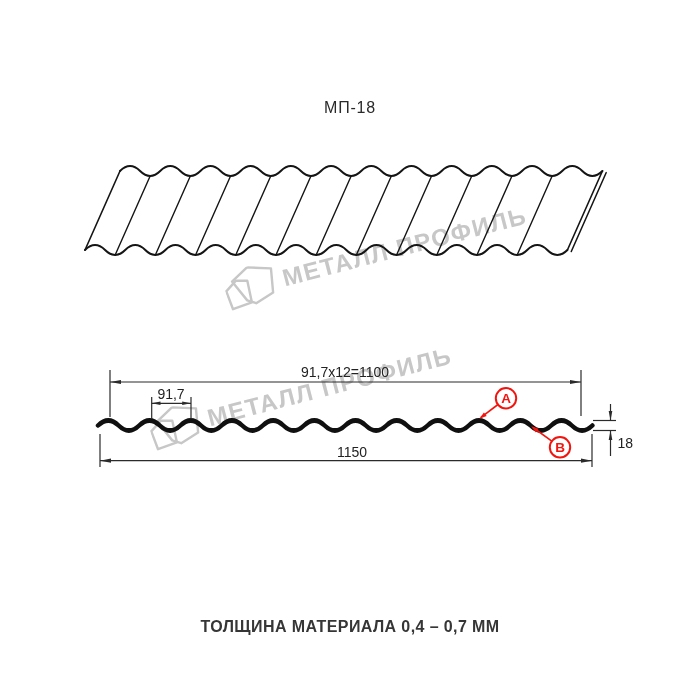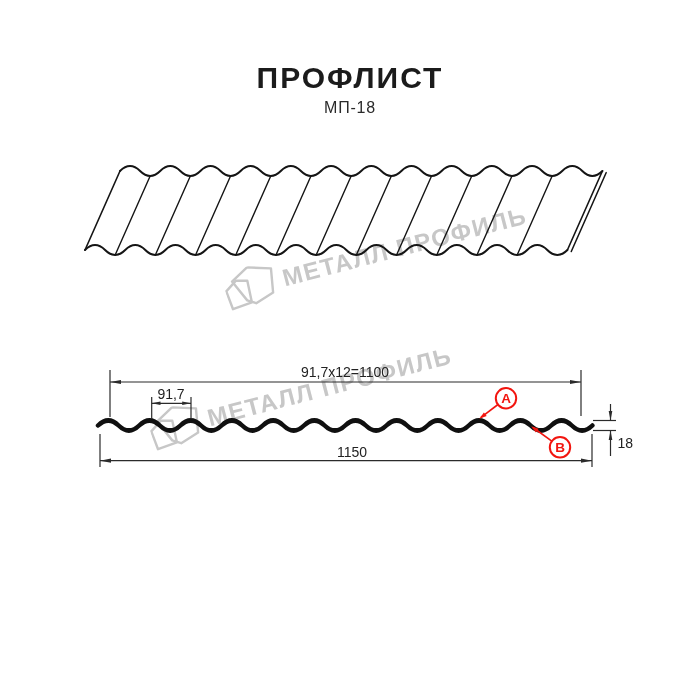--- a/index.html
+++ b/index.html
@@ -61,21 +61,20 @@
     font-size:13.5px;font-weight:700;
     fill:var(--red);
     font-family:"Liberation Sans","DejaVu Sans",sans-serif;
   }
 </style>
 </head>
 <body>
 
 <div class="canvas">
 
-  <div class="title">ПРОФЛИСТ</div>
   <div class="subtitle">МП-18</div>
 
   <div class="wm wm-1">
     <svg class="wm-logo" width="52" height="42" viewBox="0 0 52 42">
       <path d="M9,11 L27,1 L50,8 L46,32 L27,38 L19,33 Z" fill="none" stroke="var(--wm)" stroke-width="2.4" stroke-linejoin="round"></path>
       <path d="M1,19 L13,11 L24,14 L23,36 L3,38 Z" fill="none" stroke="var(--wm)" stroke-width="2.4" stroke-linejoin="round"></path>
     </svg>
     <span class="wm-text">МЕТАЛЛ ПРОФИЛЬ</span>
   </div>
 
@@ -146,13 +145,14 @@
         <circle cx="560" cy="447.3" r="10.2" stroke-width="2"></circle>
         <line x1="481" y1="417.3" x2="498" y2="404.5"></line>
         <line x1="533" y1="427.5" x2="551.8" y2="441.2"></line>
         <polygon points="479.3,418.8 483.9,412.4 486.7,416.1" fill="var(--red)" stroke="none"></polygon>
         <polygon points="531.2,426.2 538.6,428.8 535.9,432.5" fill="var(--red)" stroke="none"></polygon>
       </g>
     <text class="red-letter" x="506" y="403.3" text-anchor="middle">A</text>
     <text class="red-letter" x="560" y="452.3" text-anchor="middle">B</text>
   </svg>
 
+  <div class="caption">ТОЛЩИНА МАТЕРИАЛА 0,4 – 0,7 ММ</div>
 </div>
 
 </body></html>

